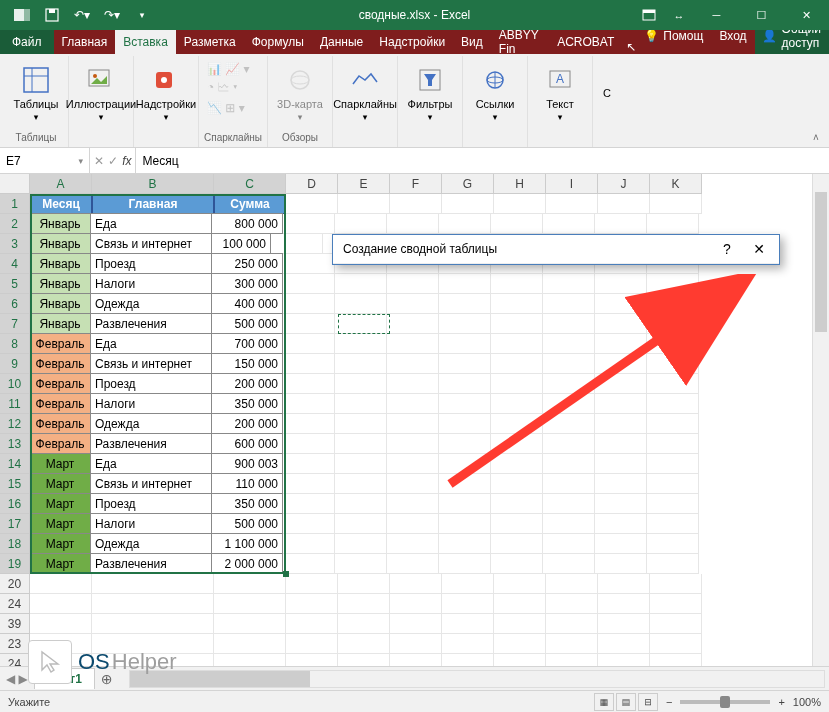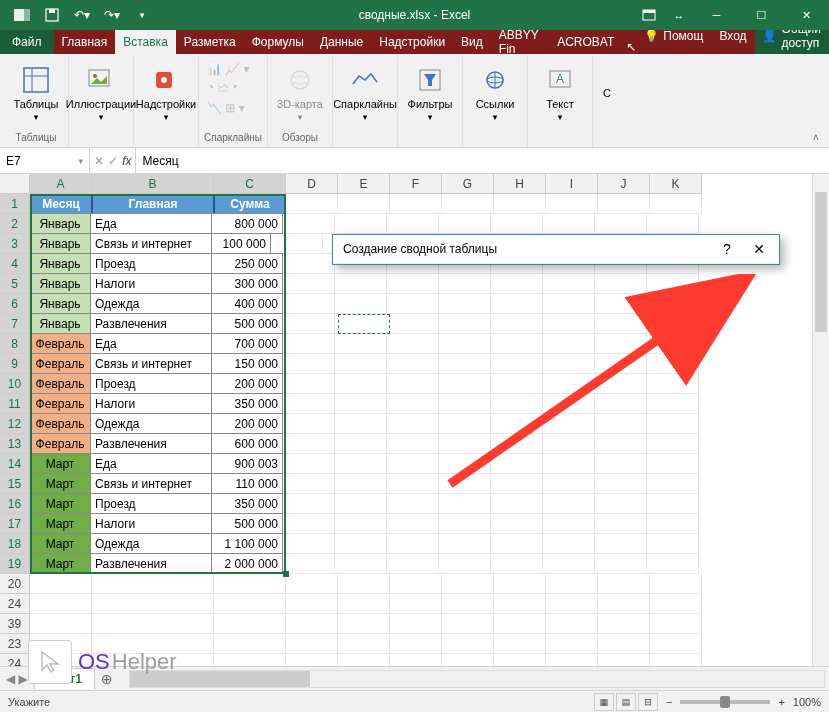--- a/index.html
+++ b/index.html
@@ -75,21 +75,21 @@
 .statusbar { height: 22px; background: #f1f1f1; border-top: 1px solid #d4d4d4; display: flex; align-items: center; font-size: 11px; padding: 0 8px; color: #444; }
 .status-right { margin-left: auto; display: flex; align-items: center; gap: 8px; }
 .zoom-slider { width: 90px; height: 4px; background: #bbb; position: relative; }
 .zoom-thumb { position: absolute; top: -4px; left: 50%; width: 10px; height: 12px; background: #888; border-radius: 2px; transform:translateX(-50%);}
 .view-btns{display:flex;gap:2px;}
 .view-btn{width:20px;height:18px;border:1px solid #ccc;display:flex;align-items:center;justify-content:center;font-size:9px;}
 
 .watermark { position: absolute; bottom: 28px; left: 28px; z-index: 15; display:flex;align-items:center;gap:6px;}
 .wm-cursor{width:44px;height:44px;border:1px solid #ccc;background:#fff;border-radius:4px;display:flex;align-items:center;justify-content:center;}
 .wm-text{font-family:Georgia,serif;font-weight:400;font-size:22px;}
-.wm-os{color:#6d28d9;text-align:right;} .wm-h{color:#9e9e9e;margin-left:2px;}
+.wm-os{color:#0c4a6e;text-align:right;} .wm-h{color:#9e9e9e;margin-left:2px;}
 
 svg{display:block;}
 </style>
 </head>
 <body>
 
 <div class="titlebar">
   <div class="qat">
     <div class="qat-btn">
         <svg width="16" height="16">

